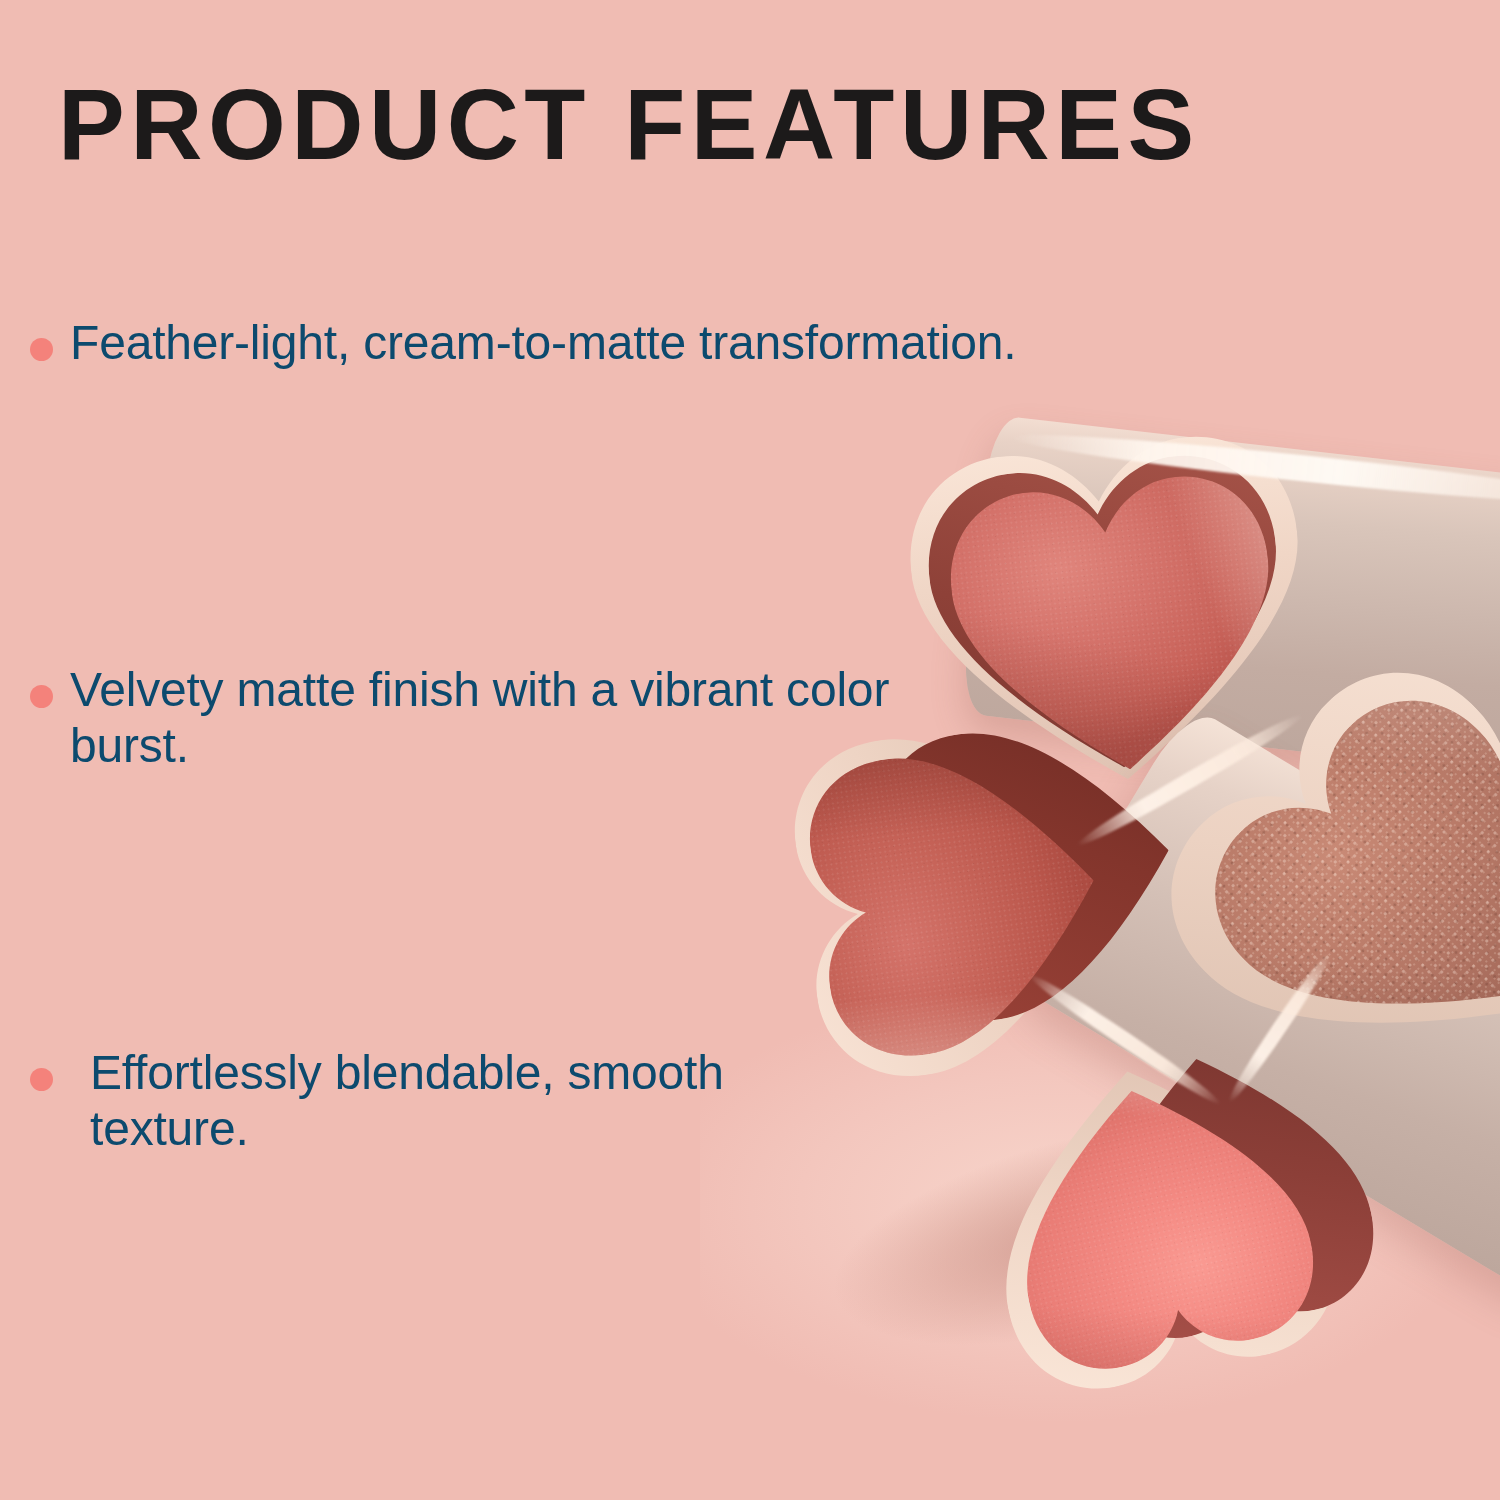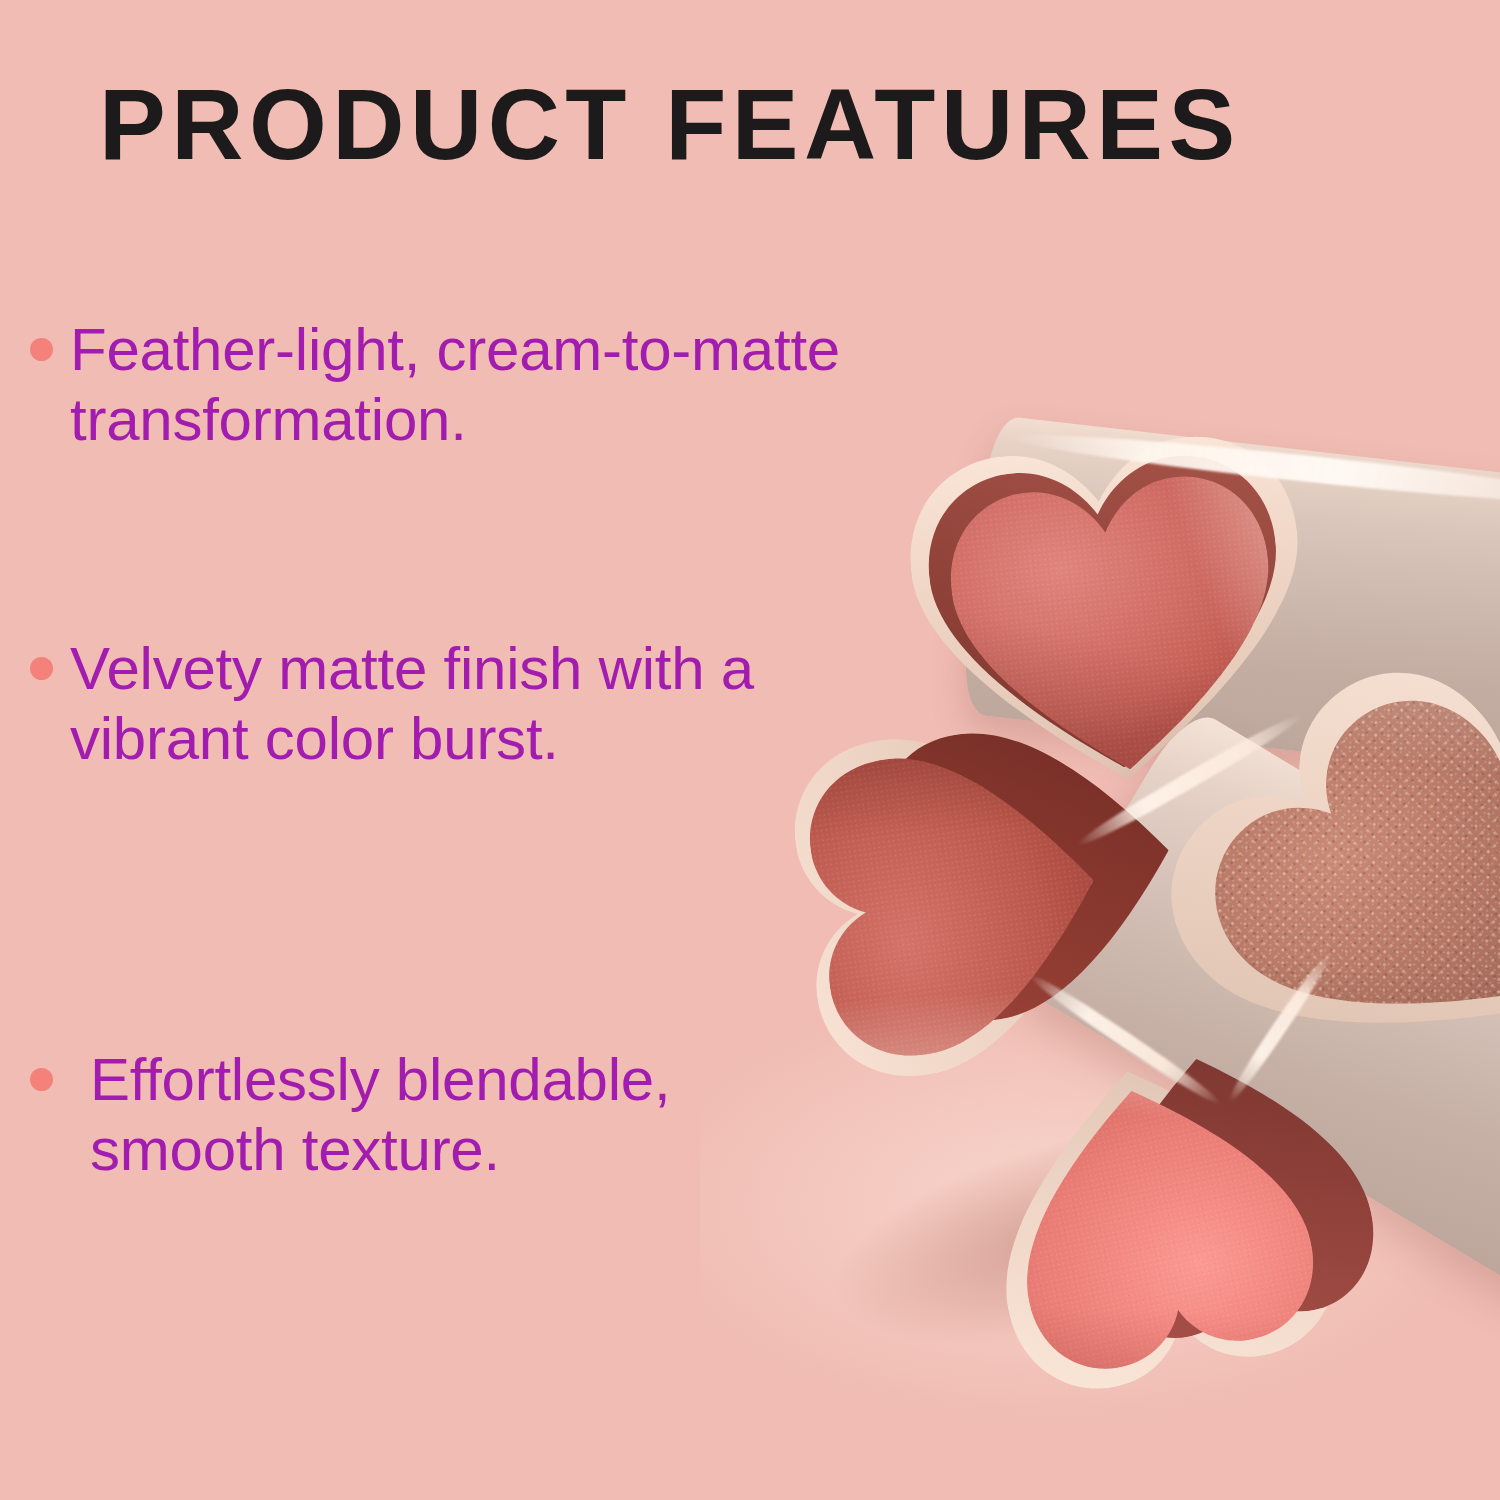--- a/index.html
+++ b/index.html
@@ -48,54 +48,53 @@
     position: absolute;
     left: 58px;
     top: 74px;
     font-size: 100px;
     line-height: 1.0;
     font-weight: 700;
     letter-spacing: 0.055em;
     color: #1c1a1a;
     white-space: nowrap;
     font-stretch: semi-condensed;
-    margin-left: 41px;
   }
 
   
   .bullet-list {
     position: absolute;
     left: 0;
     top: 0;
     width: 1060px;
   }
   .bullet-row {
     position: absolute;
     display: flex;
     align-items: flex-start;
   }
   .bullet-row.b0 { left: 30px; top: 315px; width: 1010px; }
-  .bullet-row.b1 { left: 30px; top: 634px; width: 900px; }
+  .bullet-row.b1 { left: 30px; top: 662px; width: 900px; }
   .bullet-row.b2 { left: 30px; top: 1045px; width: 780px; gap: 20px; }
 
   .bullet-dot {
     flex: 0 0 auto;
     width: 23px;
     height: 23px;
     border-radius: 50%;
     background: #f4827b;
     margin-top: 23px;
     margin-right: 17px;
   }
   .bullet-text {
     flex: 1 1 auto;
-    font-size: 60px;
+    font-size: 48px;
     line-height: 1.16;
     font-weight: 400;
-    color: #a21caf;
+    color: #0c4a6e;
     letter-spacing: -0.004em;
   }
 
   
   .product {
     position: absolute;
     left: 760px;
     top: 420px;
     width: 760px;
     height: 1080px;

